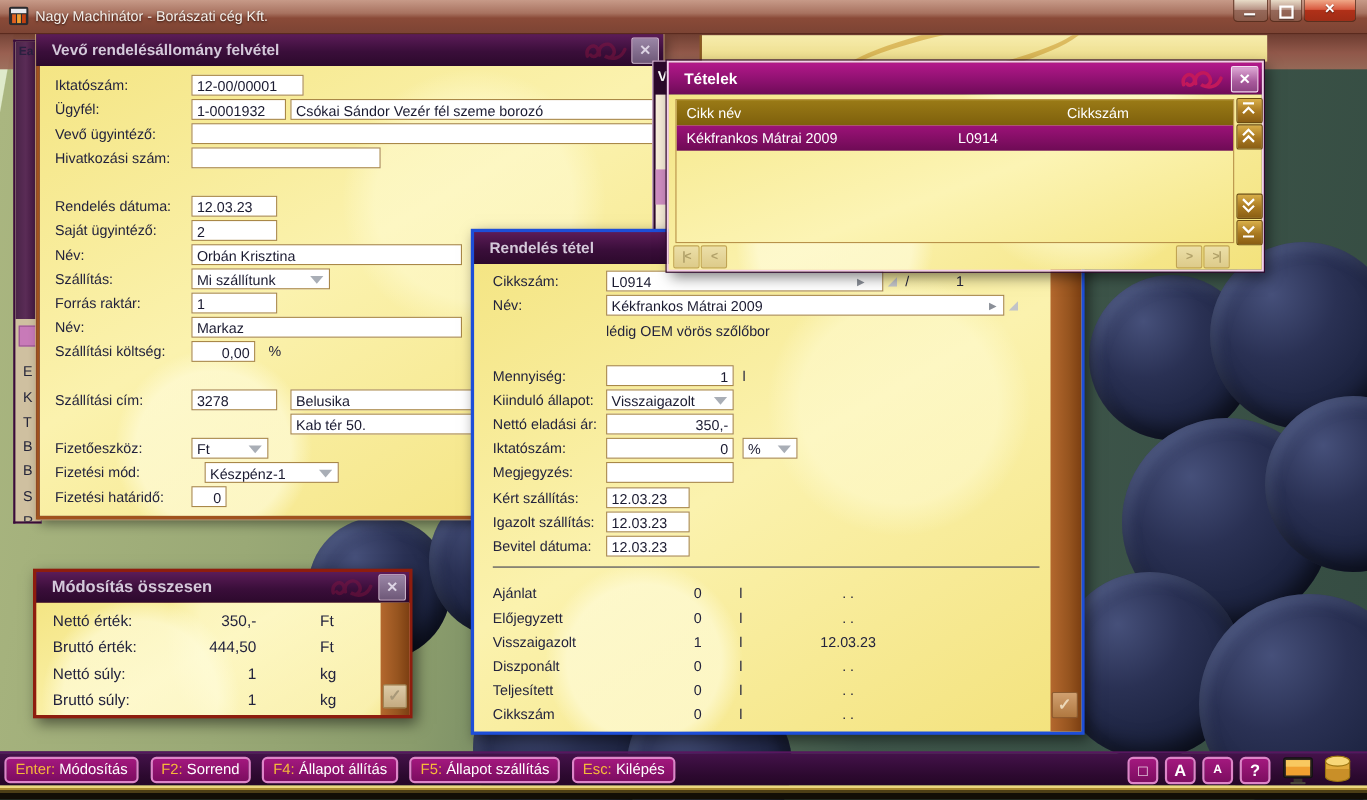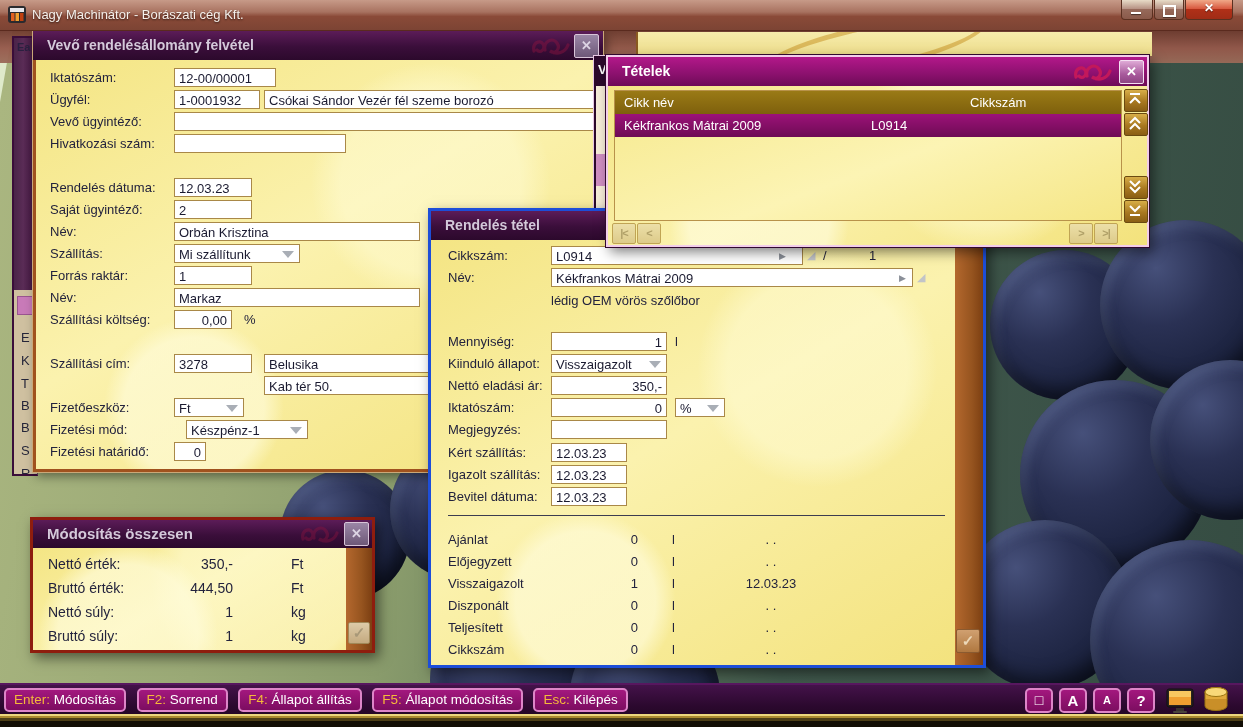--- a/index.html
+++ b/index.html
@@ -445,21 +445,21 @@
     <div class="sbtn">
       <span class="k">F2:</span>
       <span class="v">Sorrend</span>
     </div>
     <div class="sbtn">
       <span class="k">F4:</span>
       <span class="v">Állapot állítás</span>
     </div>
     <div class="sbtn">
       <span class="k">F5:</span>
-      <span class="v">Állapot módosítás</span>
+      <span class="v">Állapot szállítás</span>
     </div>
     <div class="sbtn">
       <span class="k">Esc:</span>
       <span class="v">Kilépés</span>
     </div>
 
     <div class="ibtn" style="right:190px;font-size:14px;line-height:20px">□</div>
     <div class="ibtn" style="right:156px;font-size:15px;line-height:21px">A</div>
     <div class="ibtn" style="right:122px;font-size:11px;line-height:21px">A</div>
     <div class="ibtn" style="right:88px;font-size:15px;line-height:21px">?</div>

